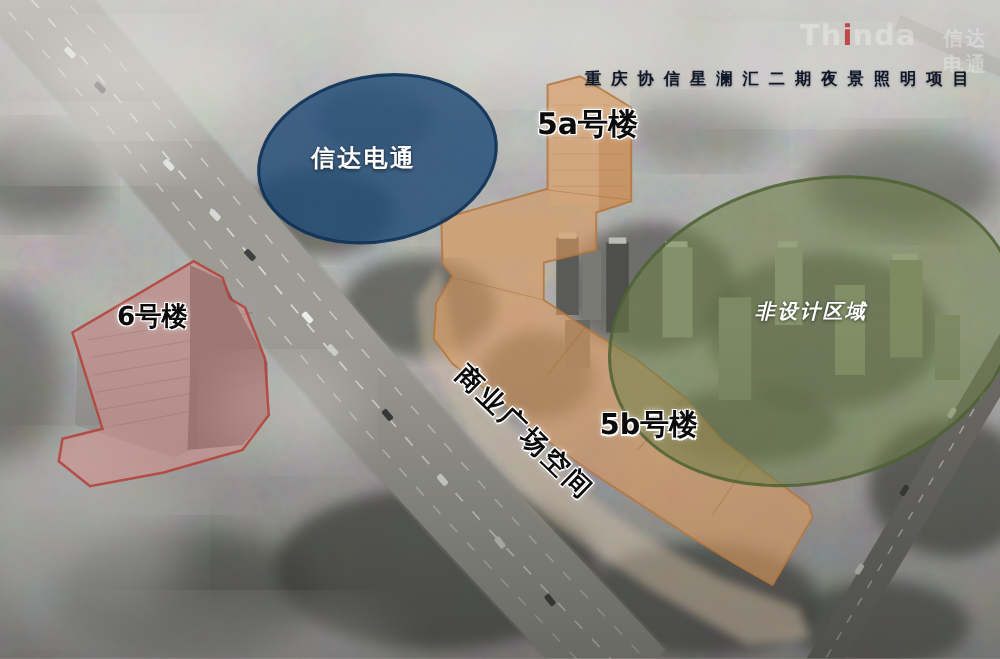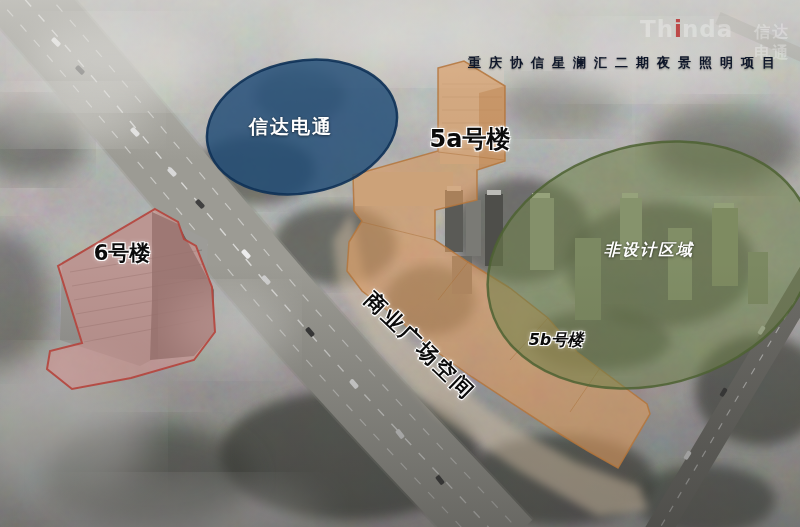--- a/index.html
+++ b/index.html
@@ -3,22 +3,22 @@
 <meta charset="utf-8">
 <style>
   html,body{margin:0;padding:0;background:#222;}
   .stage{position:relative;width:800px;height:527px;overflow:hidden;
          font-family:"DejaVu Sans","Liberation Sans",sans-serif;background:#aeadaa;}
   .stage svg{position:absolute;left:0;top:0;}
   .lbl{position:absolute;white-space:nowrap;transform:translate(-50%,-50%);}
   .lbl-dark{color:#0b0b0b;font-weight:bold;
      text-shadow:-1px -1px 0 #fff,1px -1px 0 #fff,-1px 1px 0 #fff,1px 1px 0 #fff,0 0 5px rgba(255,255,255,.9);}
   .lbl-light{color:#ffffff;font-weight:600;text-shadow:0 1px 3px rgba(0,0,0,.45),0 0 2px rgba(0,0,0,.3);}
-  .lbl-5a{left:470px;top:99px;font-size:24px;margin-top:40px;}
-  .lbl-5b{left:556px;top:340px;font-size:16px;font-style:italic;}
+  .lbl-5a{left:470px;top:99px;font-size:24px;}
+  .lbl-5b{left:519px;top:340px;font-size:23px;}
   .lbl-6{left:122px;top:253px;font-size:21px;text-align:right;}
   .lbl-pending{left:291px;top:127px;font-size:19px;letter-spacing:2px;}
   .lbl-nondesign{left:649px;top:250px;font-size:16px;letter-spacing:2px;font-style:italic;}
   .lbl-plaza{left:420px;top:346px;font-size:21px;transform:translate(-50%,-50%) rotate(44deg);letter-spacing:3px;}
   .title{position:absolute;left:468px;top:54px;width:330px;color:#0f172a;font-size:13px;
          font-weight:bold;letter-spacing:8px;text-shadow:0 1px 2px rgba(0,0,0,.35);}
   .watermark{position:absolute;left:640px;top:16px;display:flex;align-items:baseline;
              color:rgba(255,255,255,.30);}
   .wm-latin{font-size:23px;font-weight:bold;letter-spacing:1px;}
   .wm-accent{font-size:23px;font-weight:bold;}

